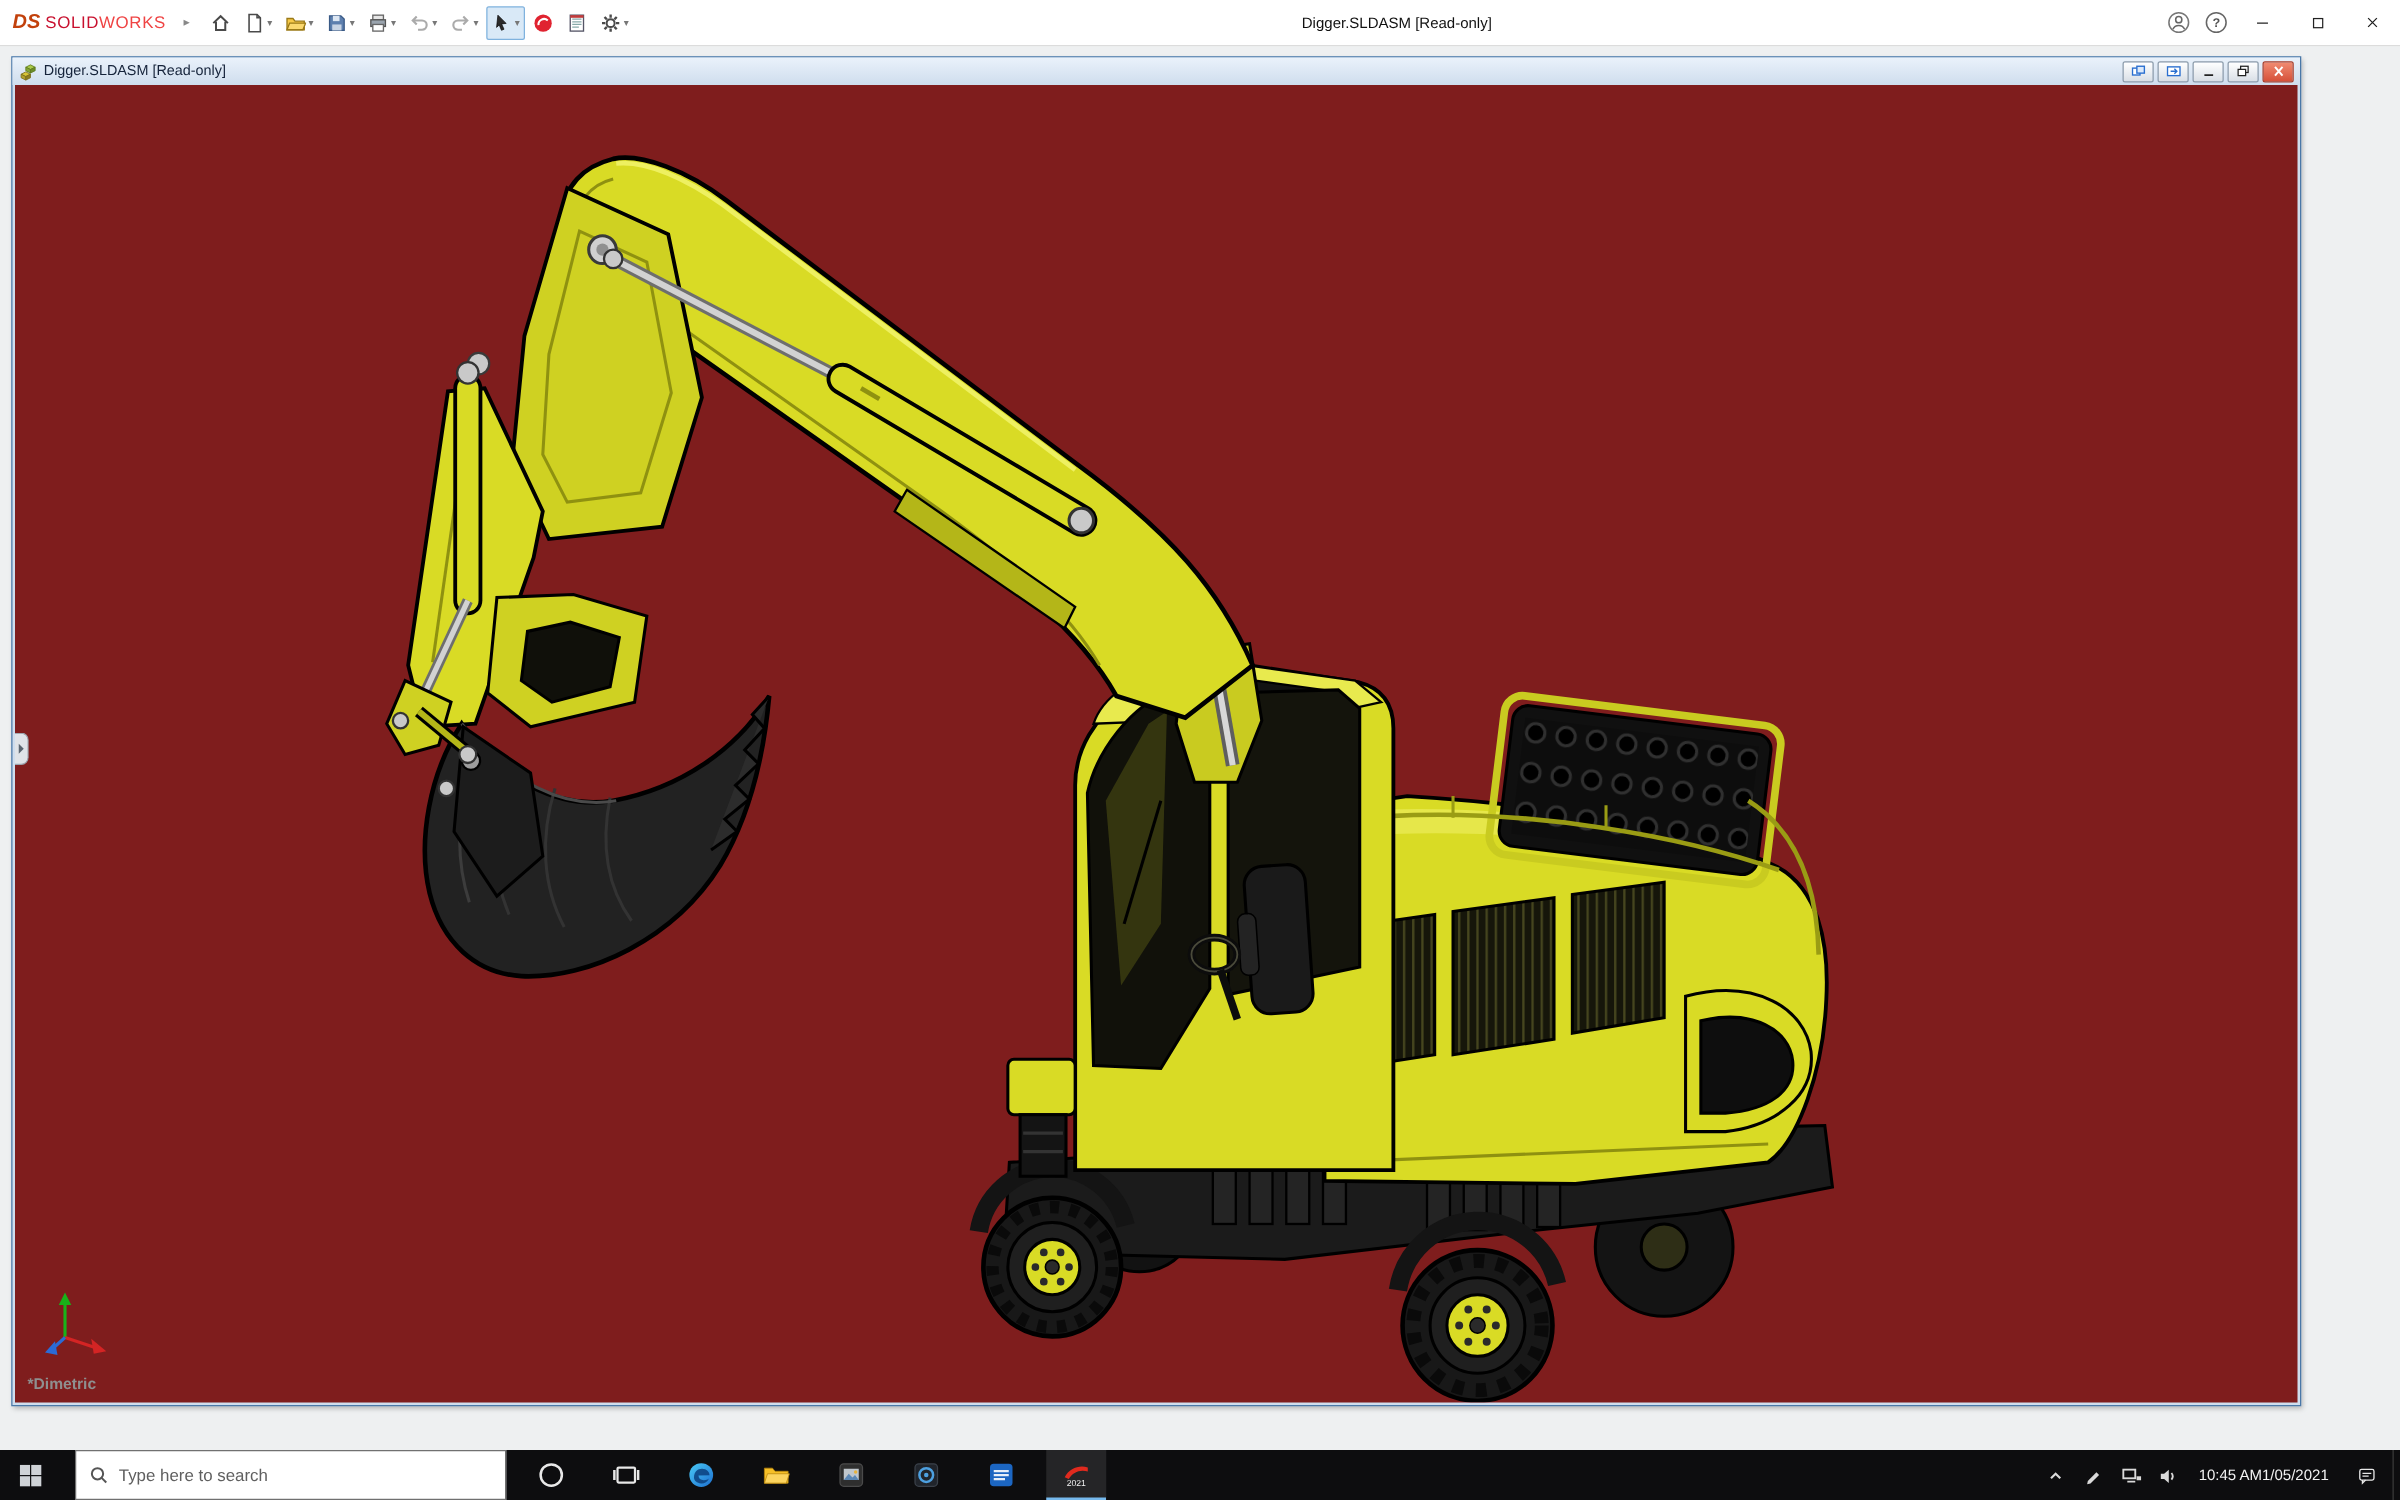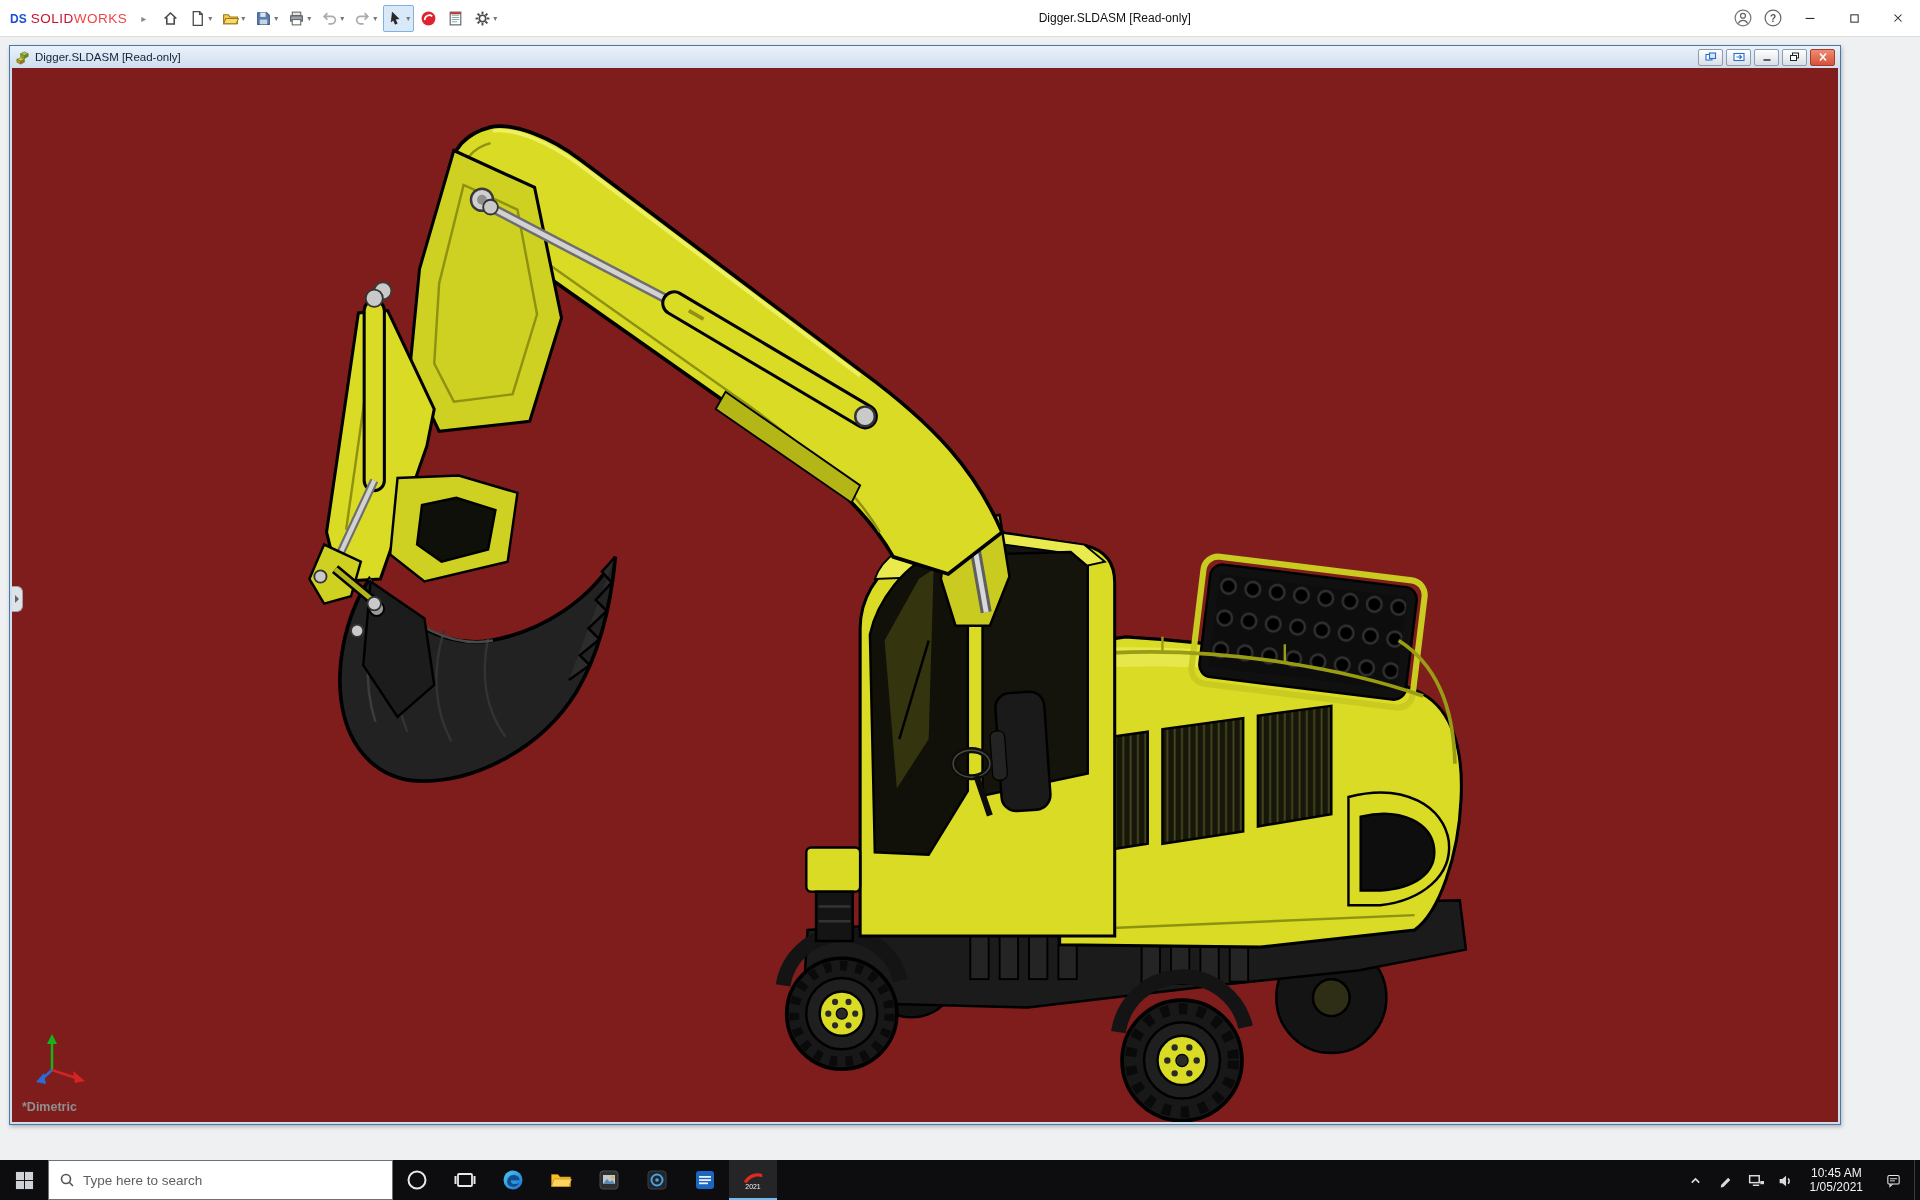--- a/index.html
+++ b/index.html
@@ -5,21 +5,21 @@
   * { margin:0; padding:0; box-sizing:border-box; }
   html,body { width:1920px; height:1200px; overflow:hidden; background:#eef0f1;
               font-family:"Liberation Sans", sans-serif; }
   #screen { position:relative; width:1920px; height:1200px; overflow:hidden; }
 
   
   #topbar { position:absolute; top:0; left:0; right:0; height:37px; background:#ffffff;
             border-bottom:1px solid #dcdcdc; display:flex; align-items:center;
             padding-left:10px; z-index:5; }
   .brand { display:flex; align-items:baseline; }
-  .brand .ds { color:#1d4ed8; font-weight:bold; font-size:12px; margin-right:4px; }
+  .brand .ds { color:#c2410c; font-weight:bold; font-style:italic; font-size:16px; margin-right:4px; }
   .brand .solid { color:#c8102e; font-weight:400; font-size:13.5px; letter-spacing:.5px; }
   .brand .works { color:#ef4444; font-weight:400; font-size:13.5px; letter-spacing:.5px; }
   .menu-expand { color:#888; font-size:10px; margin:0 12px 0 14px; cursor:default; }
   .toolbar { display:flex; align-items:center; gap:2px; }
   .tbtn { display:flex; align-items:center; border:1px solid transparent; background:none;
           padding:2px 3px; border-radius:2px; height:27px; cursor:default; }
   .tbtn svg { width:17px; height:17px; display:block; }
   .tbtn .chev { font-size:8px; color:#777; margin-left:2px; }
   .tbtn.active { background:#d9e9f7; border-color:#7fb2de; }
   .app-title-wrap { flex:1; text-align:center; font-size:12px; color:#111; white-space:nowrap; overflow:hidden; }
@@ -43,36 +43,36 @@
   .model-svg { width:100%; height:100%; display:block; }
   .orientation { position:absolute; left:10px; bottom:8px; color:#8f8f8f; font-size:12.5px; font-weight:bold; }
   .triad { position:absolute; left:18px; bottom:34px; width:58px; height:56px; }
   .fm-tab { position:absolute; left:0; top:518px; width:11px; height:26px; background:#dfe3e8;
             border:1px solid #9aa4ae; border-left:none; border-radius:0 6px 6px 0;
             display:flex; align-items:center; justify-content:center; }
   .fm-tab::after { content:""; border-left:4px solid #5a6570; border-top:4px solid transparent; border-bottom:4px solid transparent; }
 
   
   #taskbar { position:absolute; left:0; right:0; bottom:0; height:40px; background:#0d0d0f;
-             display:flex; align-items:stretch; z-index:6; }
+             display:flex; align-items:stretch; z-index:6;gap:12px; }
   .tb-cell { width:48px; display:flex; align-items:center; justify-content:center;
              position:relative; background:none; border:none; }
   .tb-cell svg { width:24px; height:24px; }
   .tb-cell.start svg { width:19px; height:19px; }
   .tb-cell.active { background:rgba(255,255,255,.10); box-shadow:inset 0 -2px 0 #76b9ed; }
   .searchbox { width:345px; background:#ffffff; border:1px solid #707070; display:flex;
                align-items:center; padding:0 10px; gap:8px; }
   .searchbox svg { width:16px; height:16px; flex:none; }
   .searchbox input { border:none; outline:none; flex:1; font-size:13.5px; color:#444;
                      background:transparent; font-family:inherit; }
   .searchbox input::placeholder { color:#5f5f5f; }
   .tray { margin-left:auto; display:flex; align-items:stretch; }
   .tray-cell { width:30px; display:flex; align-items:center; justify-content:center; background:none; border:none; }
   .tray-cell svg { width:17px; height:17px; }
-  .clock { display:flex; flex-direction:column; justify-content:center; align-items:center;
+  .clock { display:flex; flex-direction:row; justify-content:center; align-items:center;
            padding:0 9px; color:#f2f2f2; font-size:12px; line-height:14px; background:none; border:none; }
   .action { width:42px; }
   .show-desktop { width:6px; border-left:1px solid #3a3a3a; }
 </style>
 </head>
 <body>
 
 <div id="screen">
 
   <header id="topbar">

